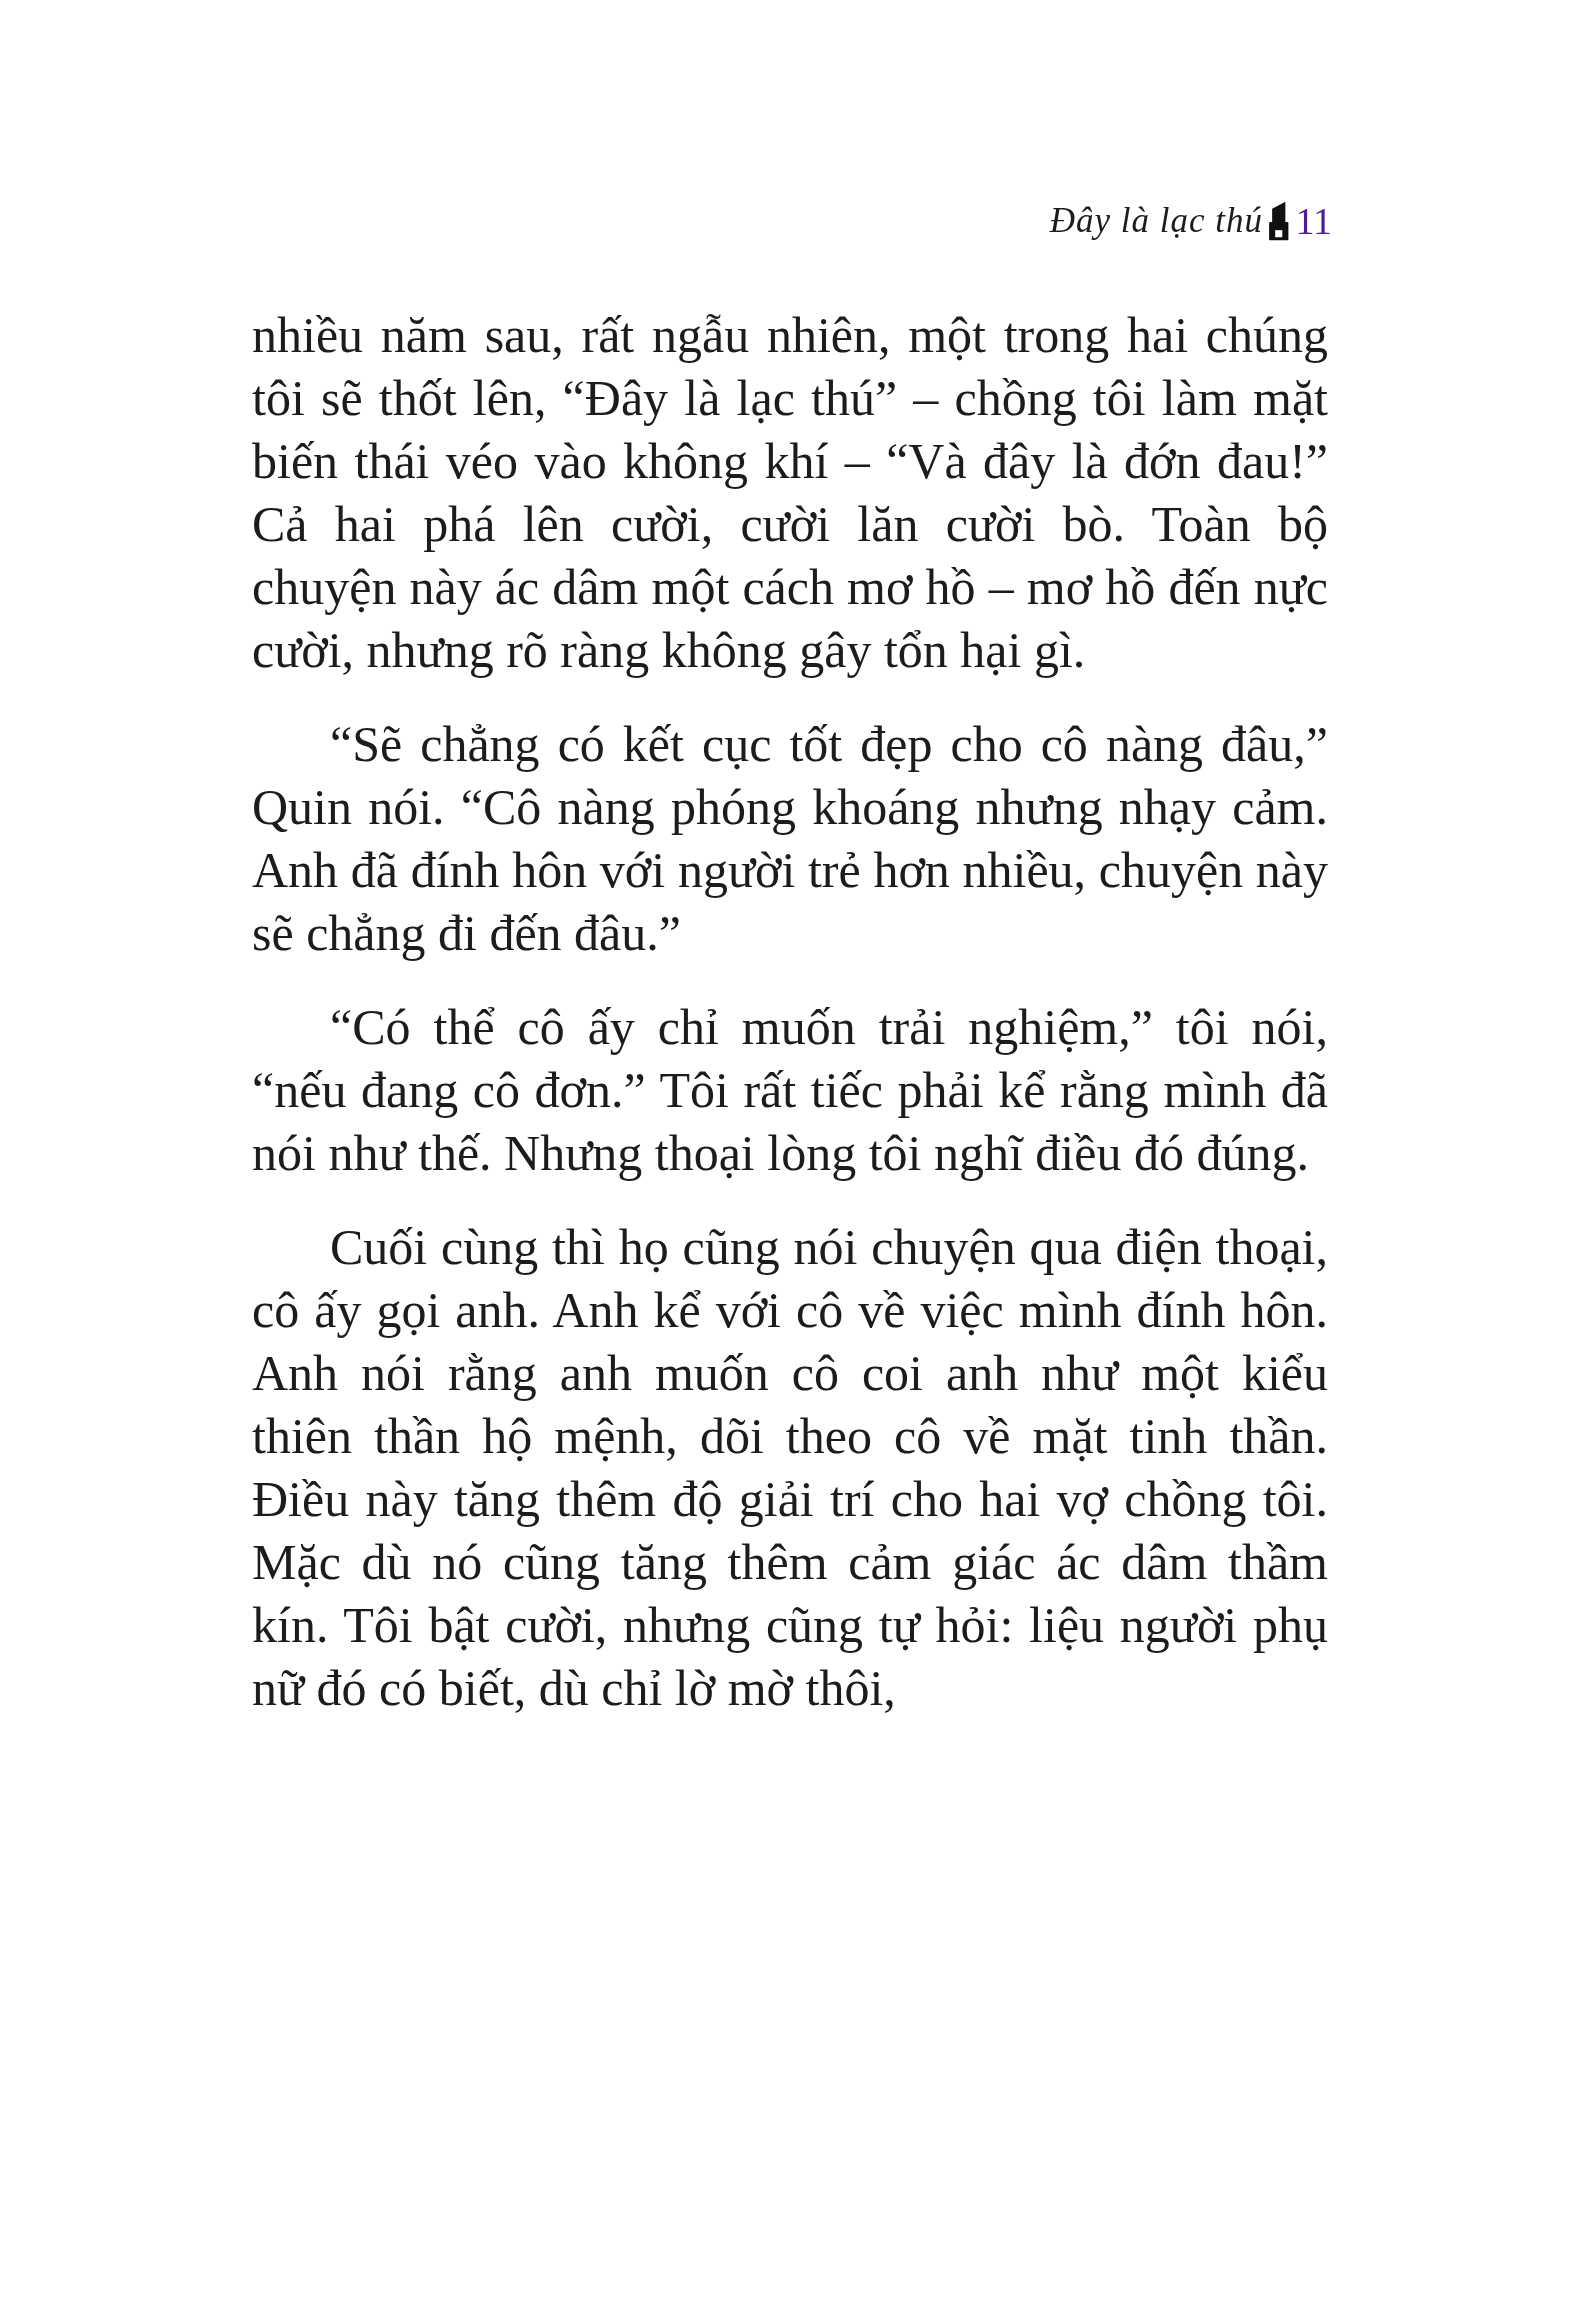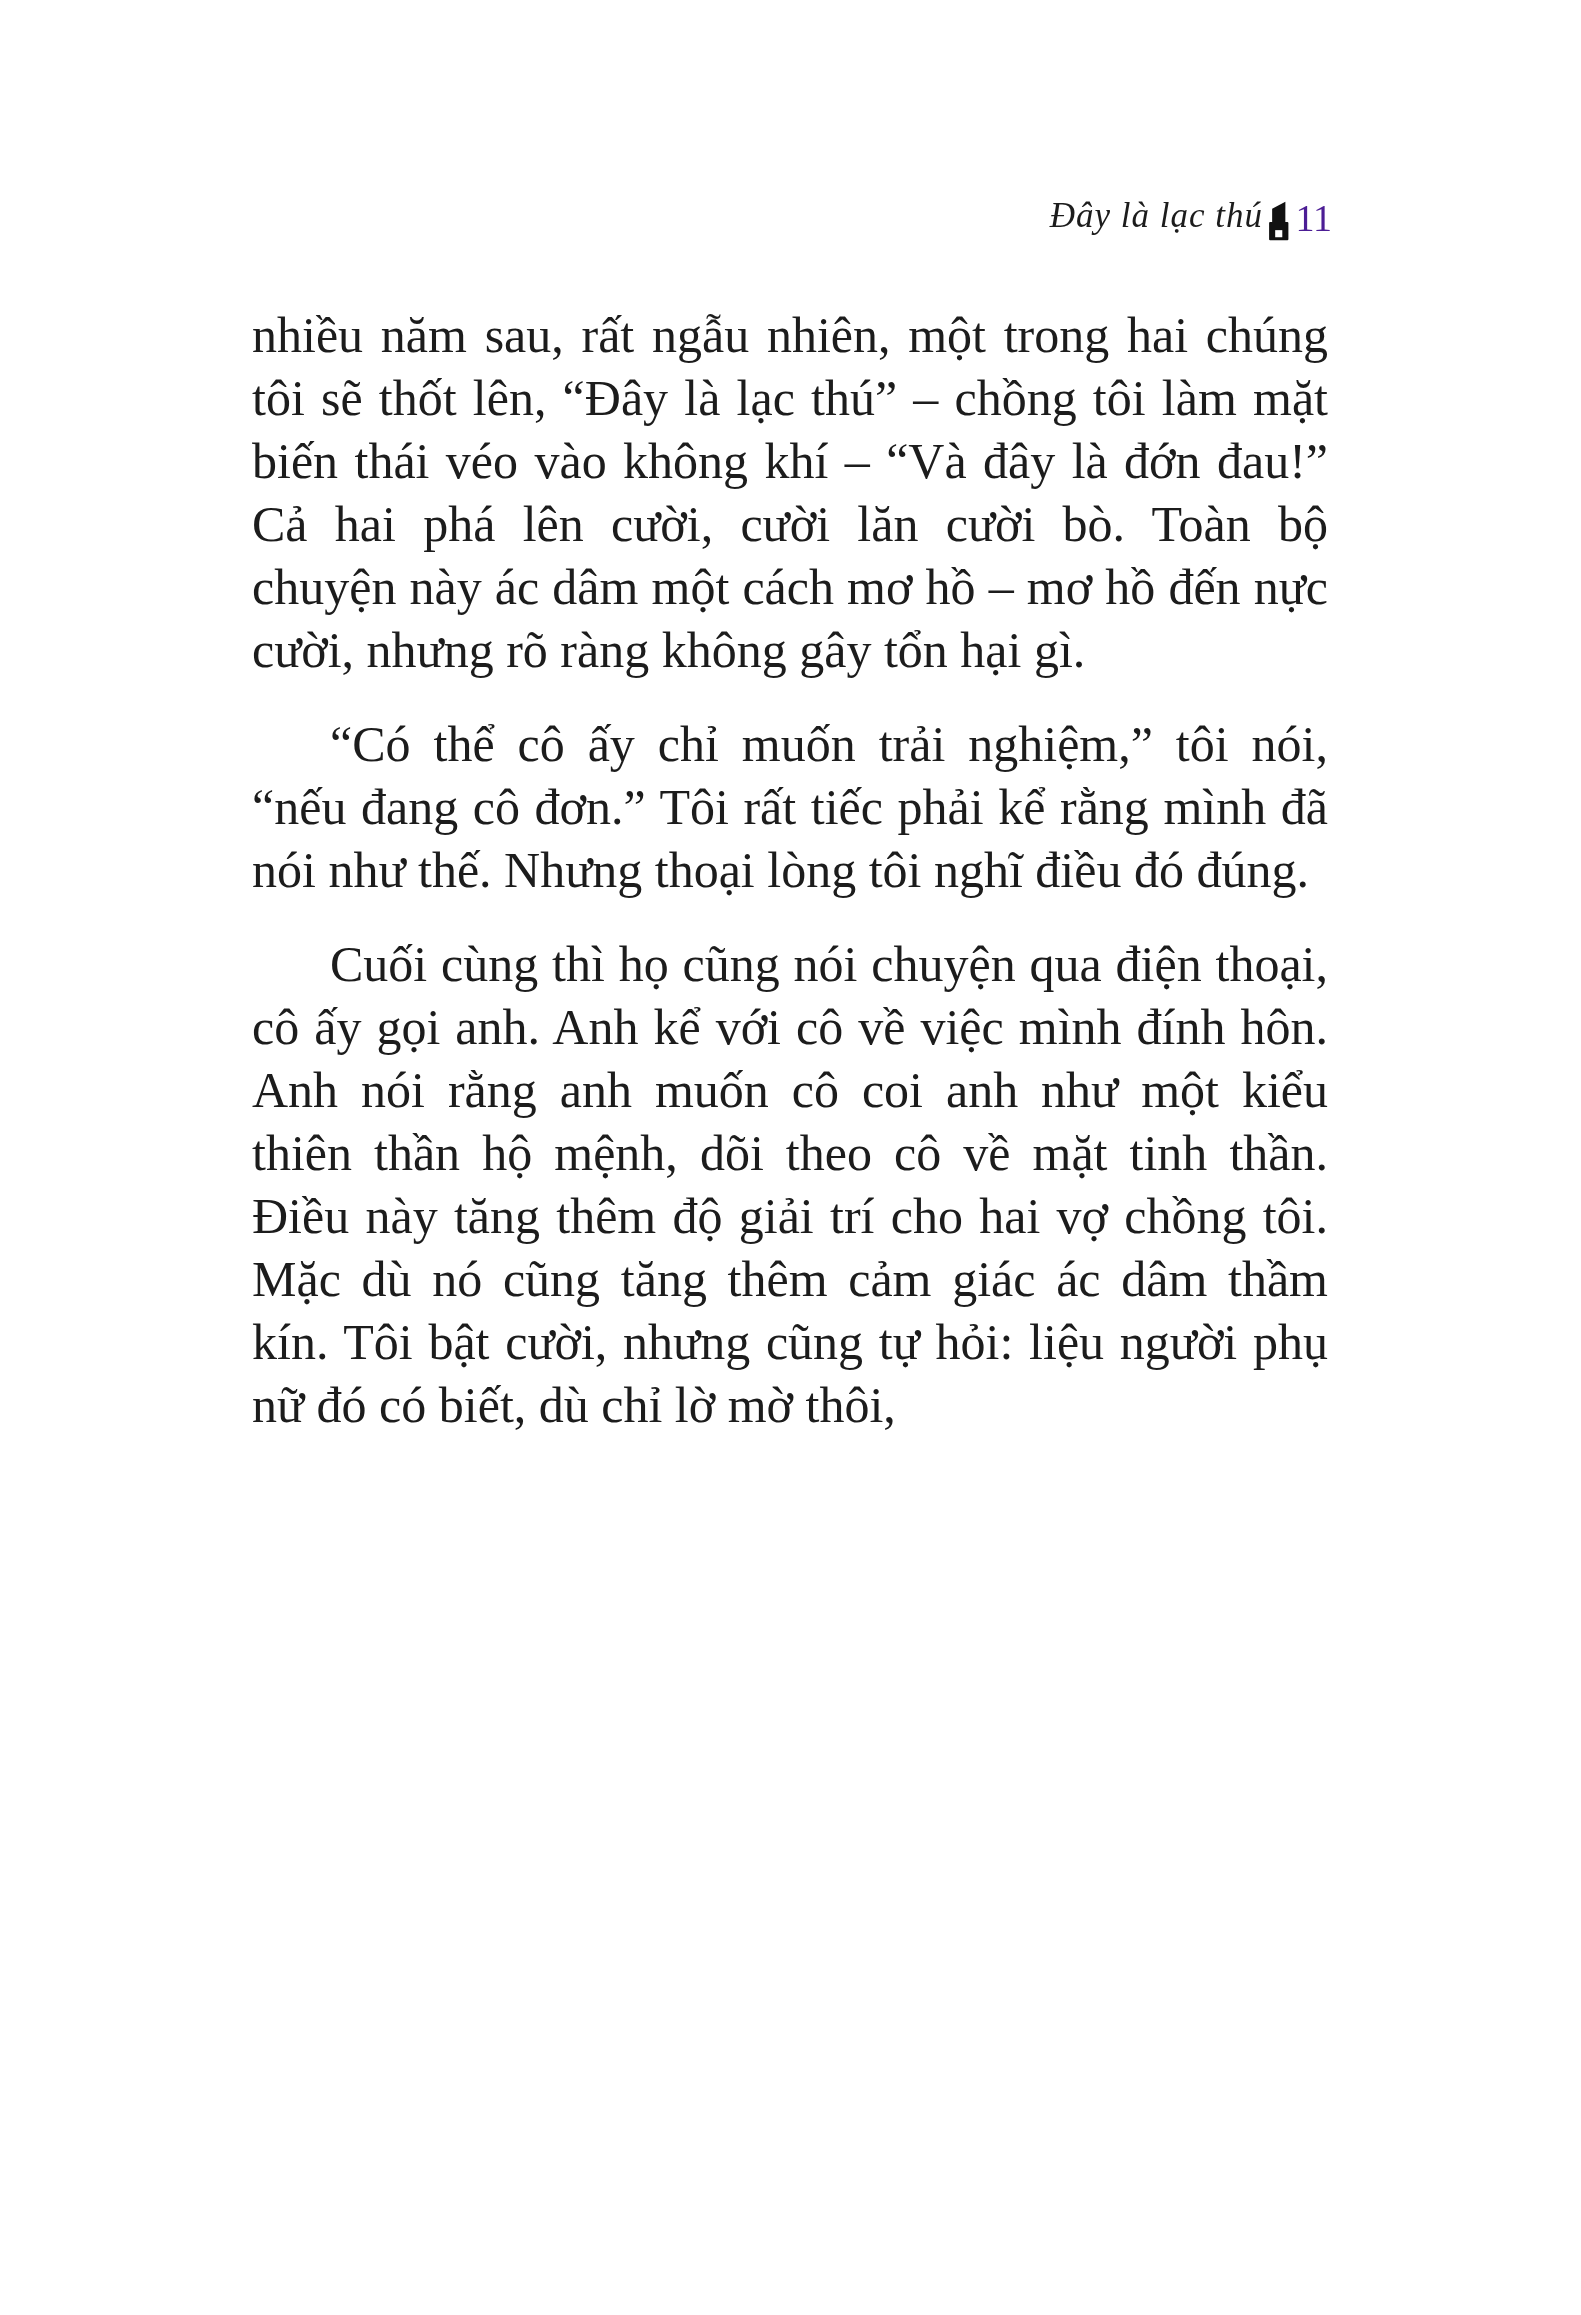--- a/index.html
+++ b/index.html
@@ -15,20 +15,21 @@
     background: #ffffff;
     font-family: "Liberation Serif", "DejaVu Serif", serif;
     color: #1c1c1c;
     overflow: hidden;
   }
   .running-header {
     position: absolute;
     top: 196px;
     right: 249px;
     display: flex;
+    align-items: center;
   }
   .running-title {
     font-style: italic;
     font-size: 35px;
     letter-spacing: 1px;
     color: #1c1c1c;
     white-space: nowrap;
   }
   .lipstick-icon {
     width: 32.5px;
@@ -66,18 +67,19 @@
     <svg class="lipstick-icon" viewBox="0 0 32 48" aria-hidden="true">
       <path d="M9 25 L9 12 L22 5 L22 25 Z" fill="#111111"></path>
       <rect x="6" y="25" width="19" height="18" rx="1" fill="#111111"></rect>
       <rect x="12" y="33" width="7" height="7" fill="#ffffff"></rect>
     </svg>
     <span class="page-number">11</span>
   </div>
 
   <div class="body-text">
     <p>nhiều năm sau, rất ngẫu nhiên, một trong hai chúng tôi sẽ thốt lên, “Đây là lạc thú” – chồng tôi làm mặt biến thái véo vào không khí – “Và đây là đớn đau!” Cả hai phá lên cười, cười lăn cười bò. Toàn bộ chuyện này ác dâm một cách mơ hồ – mơ hồ đến nực cười, nhưng rõ ràng không gây tổn hại gì.</p>
+    <p class="indent">“Sẽ chẳng có kết cục tốt đẹp cho cô nàng đâu,” Quin nói. “Cô nàng phóng khoáng nhưng nhạy cảm. Anh đã đính hôn với người trẻ hơn nhiều, chuyện này sẽ chẳng đi đến đâu.”</p>
     <p class="indent">“Có thể cô ấy chỉ muốn trải nghiệm,” tôi nói, “nếu đang cô đơn.” Tôi rất tiếc phải kể rằng mình đã nói như thế. Nhưng thoại lòng tôi nghĩ điều đó đúng.</p>
     <p class="indent">Cuối cùng thì họ cũng nói chuyện qua điện thoại, cô ấy gọi anh. Anh kể với cô về việc mình đính hôn. Anh nói rằng anh muốn cô coi anh như một kiểu thiên thần hộ mệnh, dõi theo cô về mặt tinh thần. Điều này tăng thêm độ giải trí cho hai vợ chồng tôi. Mặc dù nó cũng tăng thêm cảm giác ác dâm thầm kín. Tôi bật cười, nhưng cũng tự hỏi: liệu người phụ nữ đó có biết, dù chỉ lờ mờ thôi,</p>
   </div>
 
 </div>
 
 
 </body></html>

